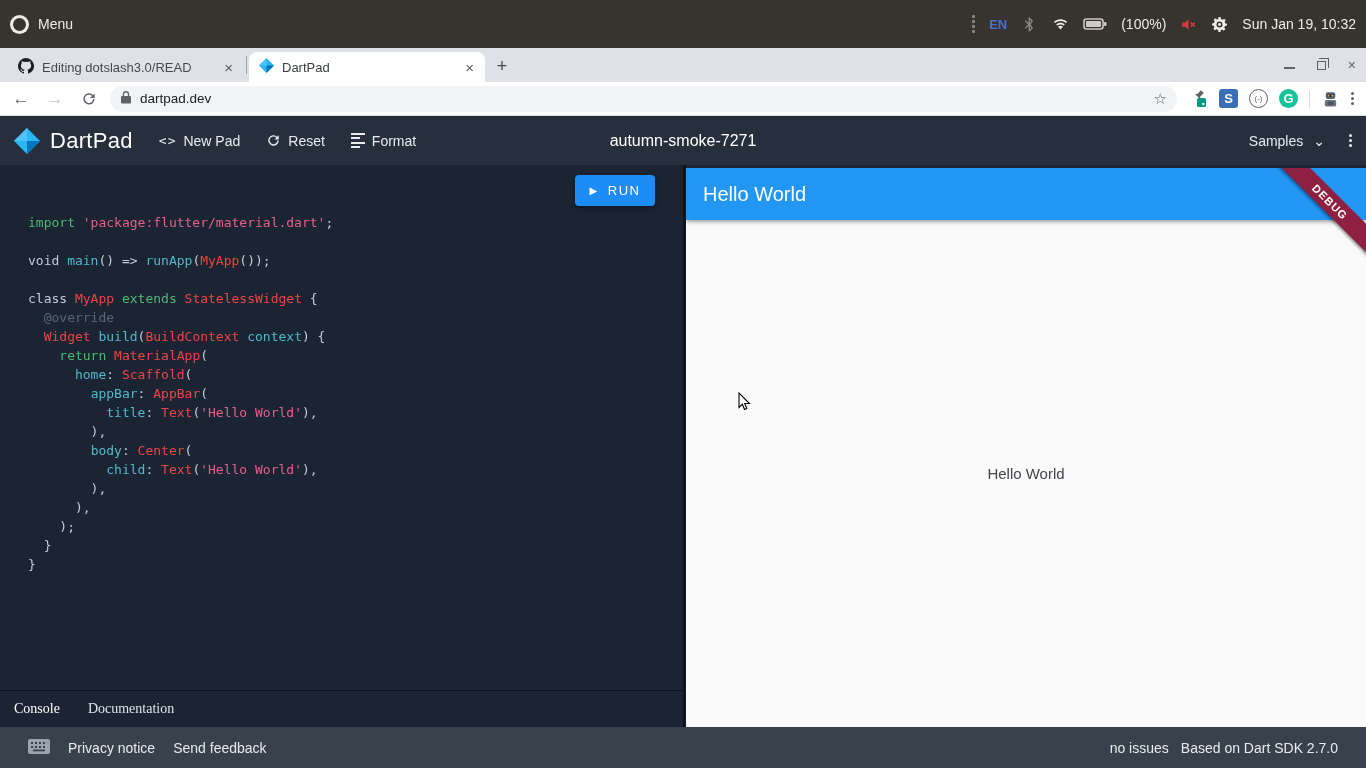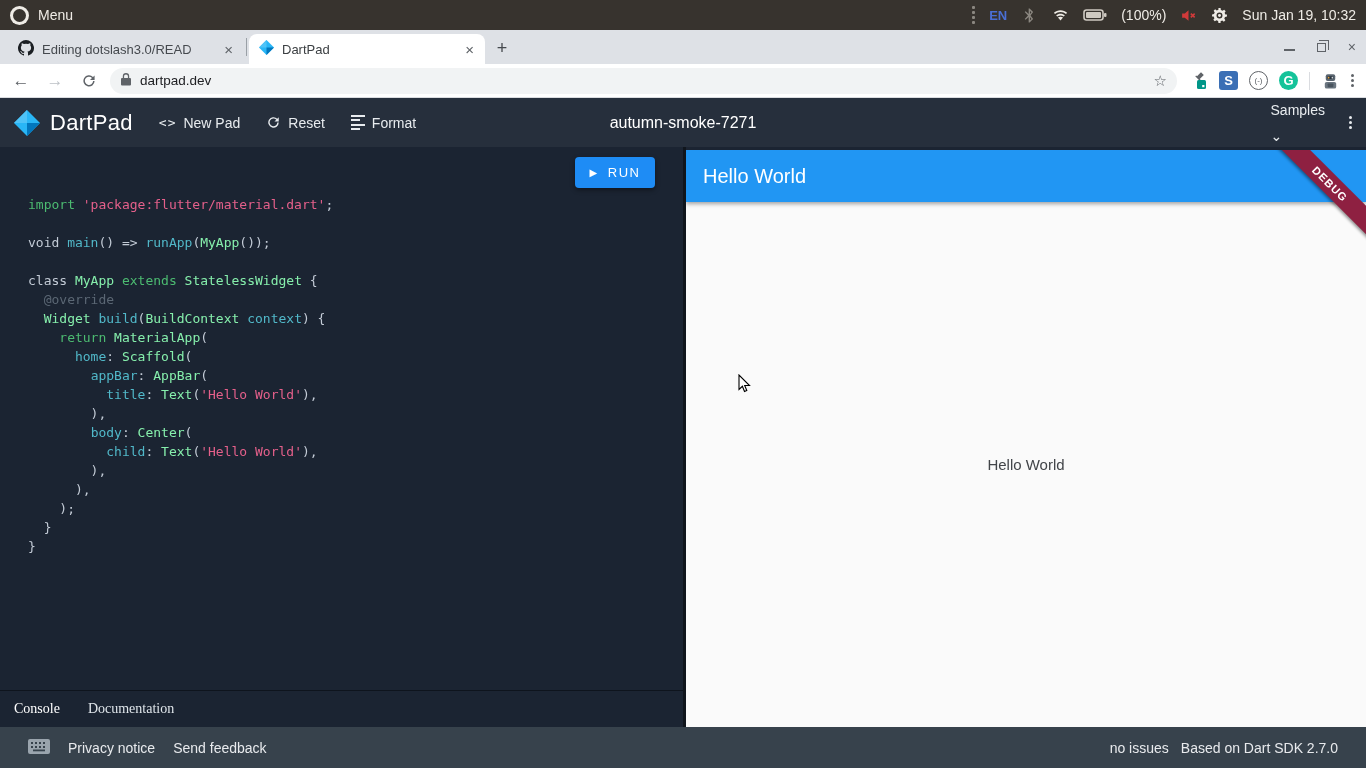--- a/index.html
+++ b/index.html
@@ -1,20 +1,20 @@
 <!DOCTYPE html>
 <html><head>
 <meta charset="utf-8">
 <style>
   * { margin:0; padding:0; box-sizing:border-box; }
   html,body { width:1366px; height:768px; overflow:hidden; background:#000; }
   body { font-family:"Liberation Sans", sans-serif; display:flex; flex-direction:column; }
 
   
-  .sysbar { height:30px; background:#37332e; color:#efece6; display:flex; align-items:center; justify-content:space-between; padding:0 10px; flex:0 0 auto; font-size:14px; }
+  .sysbar { height:48px; background:#37332e; color:#efece6; display:flex; align-items:center; justify-content:space-between; padding:0 10px; flex:0 0 auto; font-size:14px; }
   .sysbar-left { display:flex; align-items:center; gap:9px; }
   .distro-icon { width:19px; height:19px; border-radius:50%; background:#efece6; position:relative; display:inline-block; }
   .distro-icon::after { content:""; position:absolute; inset:3px; border-radius:50%; background:#37332e; }
   .sysbar-right { display:flex; align-items:center; gap:14px; }
   .sysbar-right .ind { display:flex; align-items:center; }
   .kbd-dots { display:inline-flex; flex-direction:column; gap:2px; }
   .kbd-dots i { width:3px; height:3px; background:#8b8780; border-radius:1px; }
   .lang-en { color:#4a6fd4; font-weight:bold; font-size:13px; }
   .sys-icon { width:17px; height:17px; }
   .clock { font-size:14px; }
@@ -55,29 +55,29 @@
   .dp-brand { display:flex; align-items:center; gap:10px; }
   .dp-brand-name { font-size:22px; color:#fff; letter-spacing:.3px; }
   .dp-toolbar { display:flex; align-items:center; gap:26px; margin-left:26px; font-size:14px; color:#e8ecef; }
   .dp-tool { display:flex; align-items:center; gap:7px; }
   .code-brackets { font-family:"DejaVu Sans Mono", monospace; font-size:13px; letter-spacing:1px; }
   .fmt-lines { display:inline-flex; flex-direction:column; gap:2.5px; }
   .fmt-lines i { height:2px; background:#e8ecef; }
   .fmt-lines i:nth-child(1){width:14px;} .fmt-lines i:nth-child(2){width:9px;} .fmt-lines i:nth-child(3){width:14px;} .fmt-lines i:nth-child(4){width:9px;}
   .dp-padname { position:absolute; left:50%; transform:translateX(-50%); font-size:16px; color:#fff; }
   .dp-right { margin-left:auto; display:flex; align-items:center; gap:24px; }
-  .dp-samples { display:flex; align-items:flex-start; gap:10px; font-size:14px; color:#e8ecef;flex-direction:column; }
+  .dp-samples { display:flex; align-items:flex-start; gap:10px; font-size:14px; color:#e8ecef; }
   .dp-kebab i { background:#e8ecef; }
 
   
   .main { flex:1; display:flex; min-height:0; }
   .left-panel { width:683px; flex:0 0 auto; display:flex; flex-direction:column; background:#1b2432; }
   .editor { flex:1; position:relative; padding:16px 0 0 28px; overflow:hidden; }
   .code { font-family:"DejaVu Sans Mono", monospace; font-size:13px; line-height:19px; white-space:pre; color:#c3cbd6;margin-top:32px; }
-  .tok-k{color:#4cbb71;} .tok-s{color:#e5608b;} .tok-c{color:#86efac;} .tok-p{color:#51b8c9;} .tok-d{color:#c3cbd6;} .tok-a{color:#5b6774;}
+  .tok-k{color:#4cbb71;} .tok-s{color:#e5608b;} .tok-c{color:#ef4444;} .tok-p{color:#51b8c9;} .tok-d{color:#c3cbd6;} .tok-a{color:#5b6774;}
   .run-btn { position:absolute; top:10px; right:28px; width:80px; height:31px; background:#1e8cf5; border:none; border-radius:4px; color:#fff; font-size:13px; letter-spacing:1.5px; display:flex; align-items:center; justify-content:center; gap:9px; box-shadow:0 2px 5px rgba(0,0,0,.4); font-family:"Liberation Sans",sans-serif; }
   .run-btn .play { font-size:10px; }
   .console-bar { height:37px; flex:0 0 auto; border-top:1px solid #0e141d; display:flex; align-items:center; gap:28px; padding:0 14px; background:#1b2432;font-family:Liberation Serif, serif; }
   .console-tab { font-size:14px; color:#ffffff; }
   .console-tab.dim { color:#dfe5ea; }
 
   .splitter { width:3px; background:#10151c; flex:0 0 auto; }
 
   .output-panel { flex:1; background:#fdfdfd; display:flex; flex-direction:column; position:relative; overflow:hidden; border-top:3px solid #1b2432; }
   .flutter-appbar { height:52px; background:#2196f3; display:flex; align-items:center; padding:0 17px; box-shadow:0 2px 4px rgba(0,0,0,.35); flex:0 0 auto; position:relative; z-index:2; }

